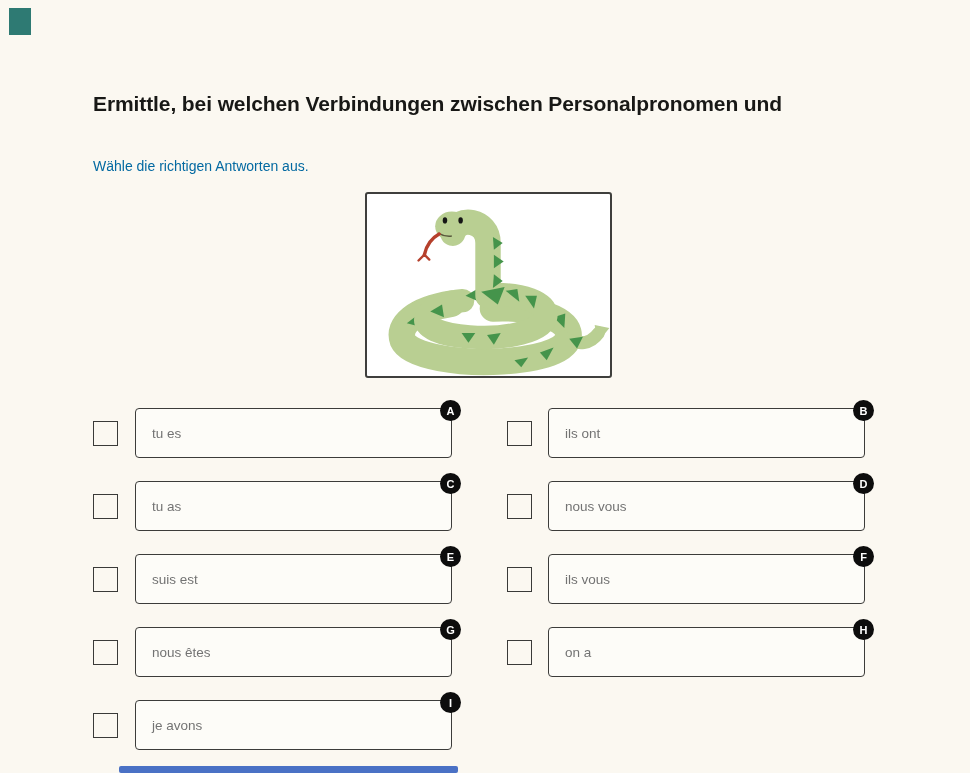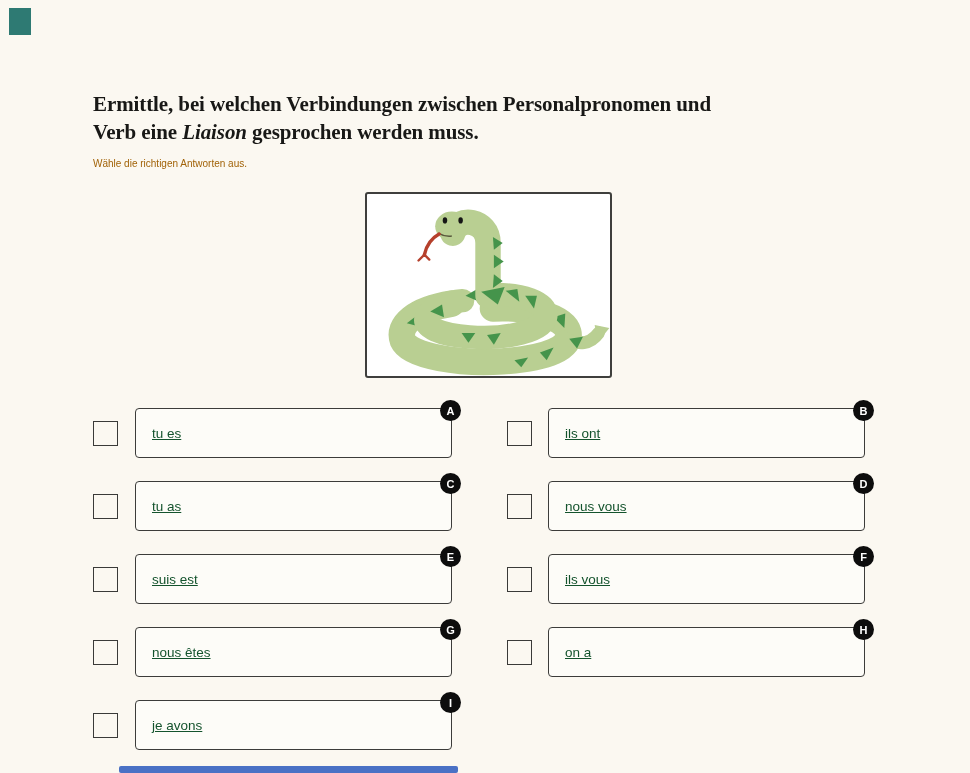--- a/index.html
+++ b/index.html
@@ -18,26 +18,26 @@
   }
   .bottom-bar {
     position: absolute; left: 119px; top: 766px;
     width: 339px; height: 7px; border-radius: 2px;
   }
 
   
   .title {
     position: absolute; left: 93px; top: 90px; width: 820px;
     font-size: 21px; font-weight: bold; color: #181816;
-    line-height: 28px; letter-spacing: -0.1px; font-family: Liberation Serif, serif;
+    line-height: 28px; letter-spacing: -0.1px;
   }
   .title .line { display: block; }
   .instruction {
     position: absolute; left: 93px; top: 158px;
-    font-size: 10px; color: #a16207;
+    font-size: 14px; color: #0369a1;
   }
 
   
   .illustration-card {
     position: absolute; left: 365px; top: 192px;
     width: 247px; height: 186px;
     background: #ffffff;
     border: 2px solid #3f3f3d; border-radius: 3px;
   }
   .illustration-card svg { width: 100%; height: 100%; display: block; }
@@ -59,39 +59,38 @@
   .option-box {
     position: absolute; top: 0; width: 317px; height: 50px;
     background: #fdfcf8;
     border: 1.6px solid #3c3c3a; border-radius: 4px;
     display: flex; align-items: center;
     padding-left: 16px;
     cursor: pointer;
   }
   .col-left  .option-box { left: 42px; }
   .col-right .option-box { left: 41px; }
-  .option-label { font-size: 13.5px; color: #14532d; text-decoration: underline; }
+  .option-label { font-size: 13.5px; color: #737373; }
 
   .letter-badge {
     position: absolute; top: -9px; right: -10px;
     width: 21px; height: 21px; border-radius: 50%;
     background: #0d0d0d; color: #ffffff;
     font-size: 11px; font-weight: bold;
     display: flex; align-items: center; justify-content: center;
   }
 </style>
 </head>
 <body style="background: rgb(251, 248, 241);">
 
 <div class="corner-square" style="background: rgb(46, 122, 115);"></div>
 <div class="bottom-bar" style="background: rgb(74, 113, 197);"></div>
 
 <h1 class="title">
   <span class="line">Ermittle, bei welchen Verbindungen zwischen Personalpronomen und</span>
-  <span class="line"><span>Verb eine </span><i>Liaison</i><span> gesprochen werden muss.</span></span>
 </h1>
 <div class="instruction">Wähle die richtigen Antworten aus.</div>
 
 <div class="illustration-card">
   <svg viewBox="0 0 247 186">
 
     <path d="M86 112 C48 118 30 134 36 150 C43 166 95 174 138 171 C184 168 209 157 205 141 C201 125 163 115 128 117" fill="none" stroke="#b9cf92" stroke-width="27" stroke-linecap="round"></path>
 
     <path d="M200 146 C216 156 228 153 236 142" fill="none" stroke="#b9cf92" stroke-width="13" stroke-linecap="round"></path>
     <polygon points="232,134 247,137 235,152" fill="#b9cf92"></polygon>

